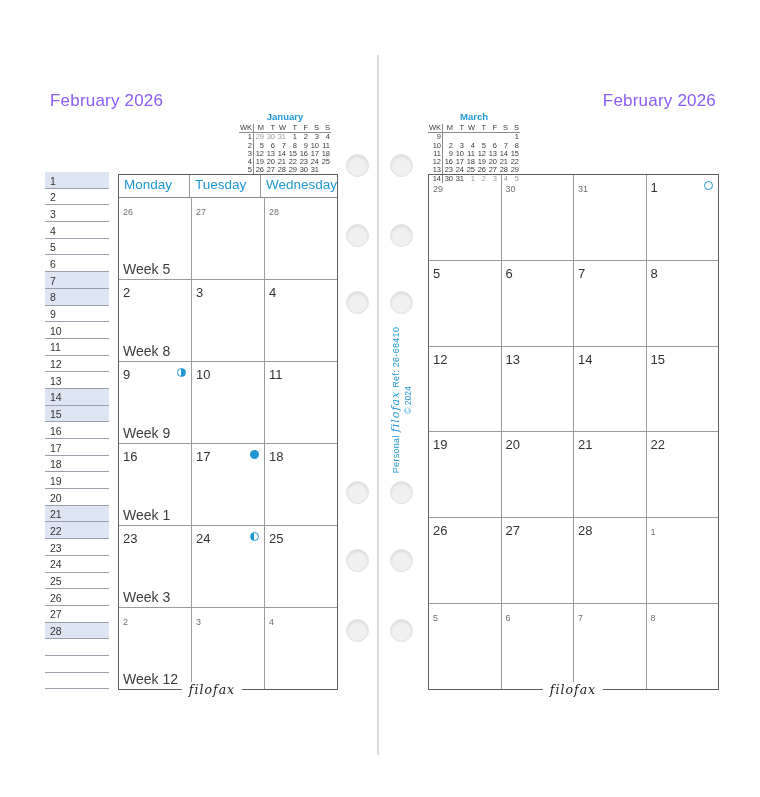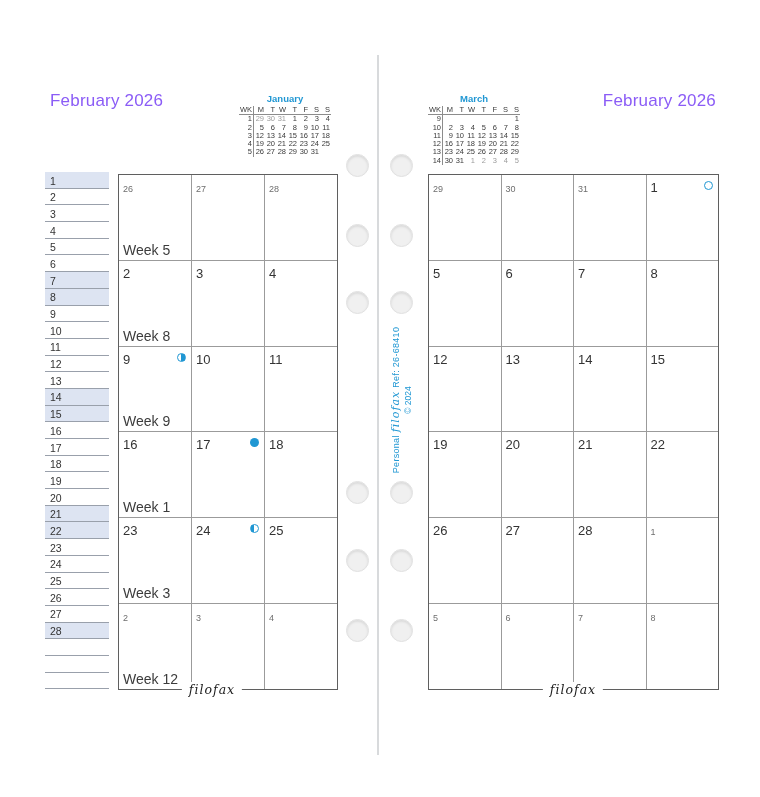--- a/index.html
+++ b/index.html
@@ -12,21 +12,21 @@
   .hole { position:absolute; width:21px; height:21px; border-radius:50%;
           background:#f0f0f0; border:1px solid #e1e1e1;
           box-shadow: inset 0 1.5px 2.5px rgba(0,0,0,0.10), 0 1px 0 rgba(255,255,255,0.9); }
 
   .page-title { position:absolute; top:91px; font-size:17px; color:#8b5cf6; letter-spacing:0.2px; }
   .title-left  { left:50px; }
   .title-right { right:44px; text-align:right; }
 
   
   .mini-cal { position:absolute; width:92px; }
-  .mc-title { text-align:center; font-size:9.5px; font-weight:bold; color:var(--accent); margin-bottom:2px; }
+  .mc-title { text-align:center; font-size:9.5px; font-weight:bold; color:var(--accent); margin-bottom:2px;margin-top:18px; }
   .mc-table { border-collapse:collapse; margin:0 auto; }
   .mc-table td { font-size:7.5px; line-height:8.3px; height:8.3px; width:10px;
                  text-align:right; color:#3a3a3a; padding:0 1px 0 0; }
   .mc-table td.mc-wk { width:13px; border-right:1px solid #8c8c8c; }
   .mc-table tr.mc-header td { border-bottom:1px solid #8c8c8c;margin-top:36px; }
   .mc-table td.mc-muted { color:#9b9b9b; }
 
   
   .date-list { position:absolute; left:45px; top:172px; width:64px; }
   .dl-row { height:16.7px; box-sizing:border-box; border-bottom:1px solid #99a0ab;
@@ -253,20 +253,25 @@
       <div class="dl-row"><span>25</span></div>
       <div class="dl-row"><span>26</span></div>
       <div class="dl-row"><span>27</span></div>
       <div class="dl-row hl"><span>28</span></div>
       <div class="dl-row"></div>
       <div class="dl-row"></div>
       <div class="dl-row"></div>
     </div>
 
   <div class="grid" id="grid-left" style="left:118px; width:220px;">
+      <div class="g-head">
+        <div class="g-head-cell">Monday</div>
+        <div class="g-head-cell">Tuesday</div>
+        <div class="g-head-cell">Wednesday</div>
+      </div>
       <div class="g-row">
         <div class="g-cell"><span class="g-date muted">26</span><span class="week-label">Week 5</span></div>
         <div class="g-cell"><span class="g-date muted">27</span></div>
         <div class="g-cell"><span class="g-date muted">28</span></div>
       </div>
       <div class="g-row">
         <div class="g-cell"><span class="g-date">2</span><span class="week-label">Week 8</span></div>
         <div class="g-cell"><span class="g-date">3</span></div>
         <div class="g-cell"><span class="g-date">4</span></div>
       </div>

